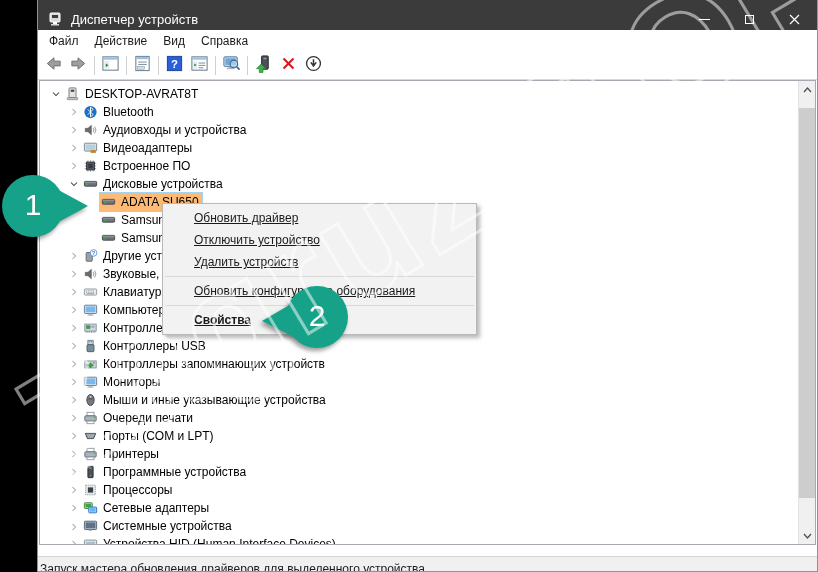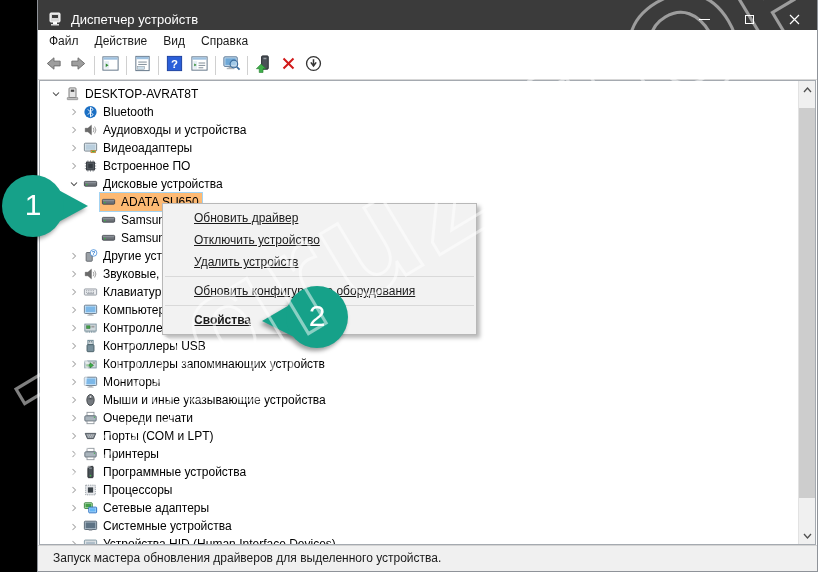--- a/index.html
+++ b/index.html
@@ -49,23 +49,23 @@
   .tlabel { padding-left:3px; }
 
   
   .vscroll { position:absolute; right:0; top:0; bottom:0; width:17px; background:#f0f0f0;
     border-left:1px solid #e2e2e2; }
   .sarrow { position:absolute; left:0; width:17px; height:17px; display:flex;
     align-items:center; justify-content:center; color:#505050; }
   .sthumb { position:absolute; left:0; top:27px; width:17px; height:390px; background:#cdcdcd; }
 
   
-  .statusbar { position:absolute; left:0; bottom:0; right:0; height:26px; background:#f0f0f0;
+  .statusbar { position:absolute; left:0; bottom:0; right:0; height:15px; background:#f0f0f0;
     border-top:1px solid #d4d4d4; font-size:12px; color:#1a1a1a; line-height:25px;
-    padding-left:15px; white-space:nowrap; overflow:hidden; }
+    padding-left:2px; white-space:nowrap; overflow:hidden; }
 
   
   .ctxmenu { position:absolute; left:162px; top:203px; width:315px; z-index:30;
     background:#f2f2f2; border:1px solid #b8b8b8; padding:3px 0;
     box-shadow:3px 3px 4px rgba(0,0,0,0.28); font-size:12px; color:#1a1a1a; }
   .citem { height:22px; line-height:22px; padding-left:31px; white-space:nowrap;text-decoration:underline; }
   .citem.bold { font-weight:bold; }
   .csep { border-top:1px solid #d9d9d9; margin:3px 2px; }
 
   

